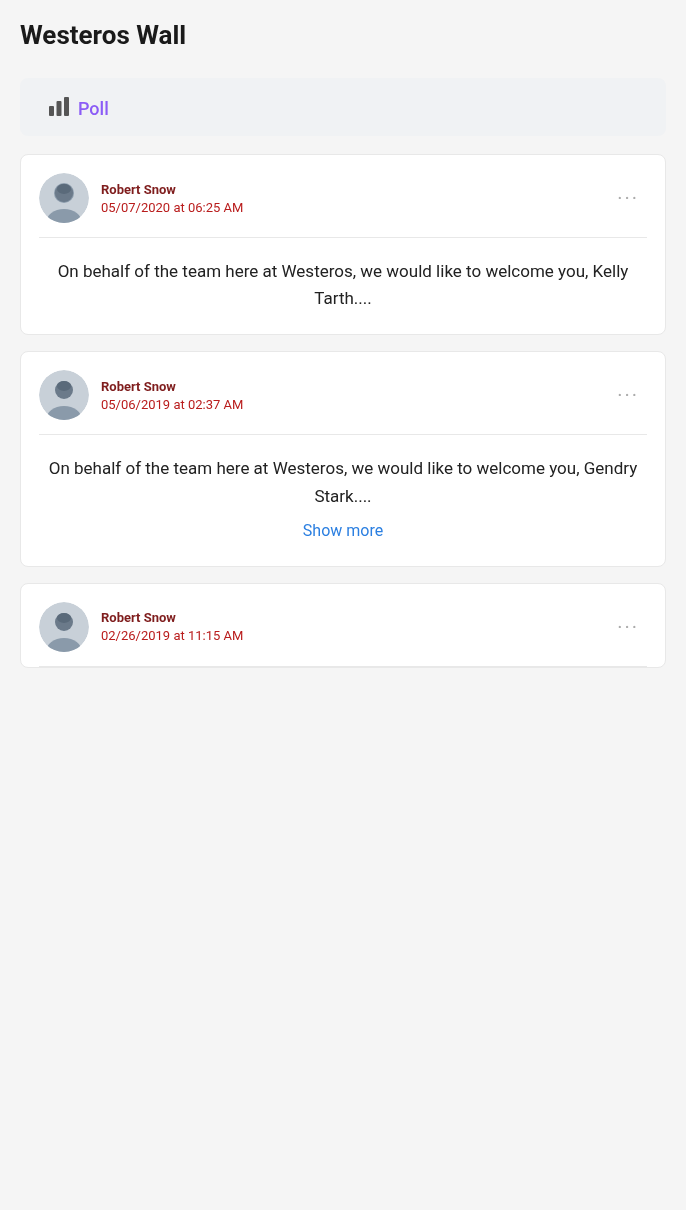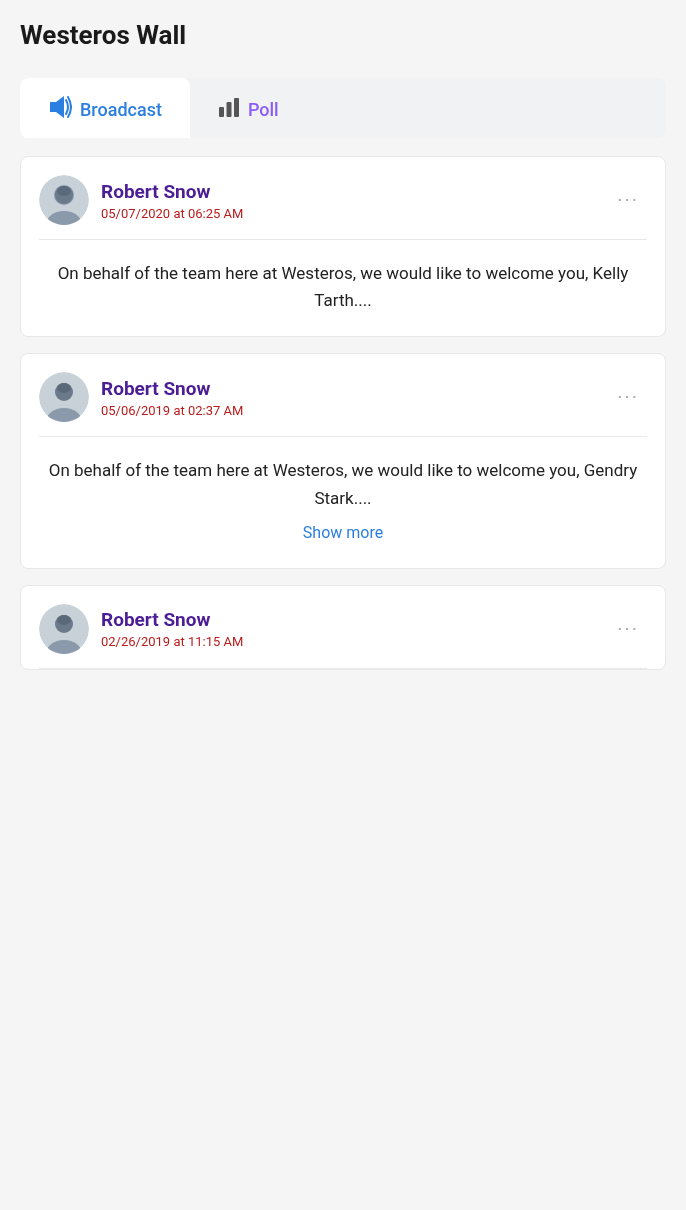--- a/index.html
+++ b/index.html
@@ -123,23 +123,23 @@
     
     .avatar-svg {
       width: 50px;
       height: 50px;
       border-radius: 50%;
       overflow: hidden;
       flex-shrink: 0;
     }
 
     .post-author-name {
-      font-size: 19px;
+      font-size: 13px;
       font-weight: 700;
-      color: #4c1d95;
+      color: #7f1d1d;
       margin-bottom: 3px;
     }
 
     .post-timestamp {
       font-size: 13px;
       color: #b91c1c;
     }
 
     .post-menu-btn {
       color: #aaa;
@@ -173,30 +173,20 @@
     }
   </style>
 </head>
 <body>
 
 <h1 class="page-title">Westeros Wall</h1>
 
 <div class="compose-card">
   <div class="tab-bar">
 
-    <div class="tab-item active">
-      <span class="tab-icon-broadcast">
-        <svg width="24" height="22" viewBox="0 0 24 22" fill="none">
-          <polygon points="2,6 2,16 8,16 16,22 16,0 8,6" fill="#2b7fe1"></polygon>
-          <path d="M18,4 Q22,11 18,18" stroke="#2b7fe1" stroke-width="2" fill="none" stroke-linecap="round"></path>
-          <path d="M20,1 Q26,11 20,21" stroke="#2b7fe1" stroke-width="2" fill="none" stroke-linecap="round"></path>
-        </svg>
-      </span>
-      <span>Broadcast</span>
-    </div>
 
     <div class="tab-item">
       <span class="tab-icon-poll">
         <svg width="22" height="20" viewBox="0 0 22 20" fill="none">
           <rect x="1" y="10" width="5" height="10" rx="1" fill="#555"></rect>
           <rect x="8.5" y="5" width="5" height="15" rx="1" fill="#555"></rect>
           <rect x="16" y="1" width="5" height="19" rx="1" fill="#555"></rect>
         </svg>
       </span>
       <span>Poll</span>

